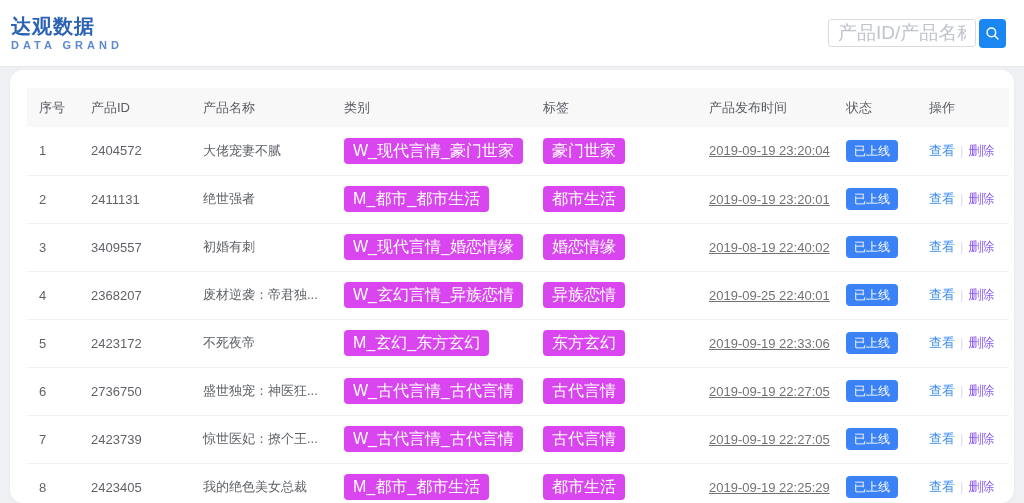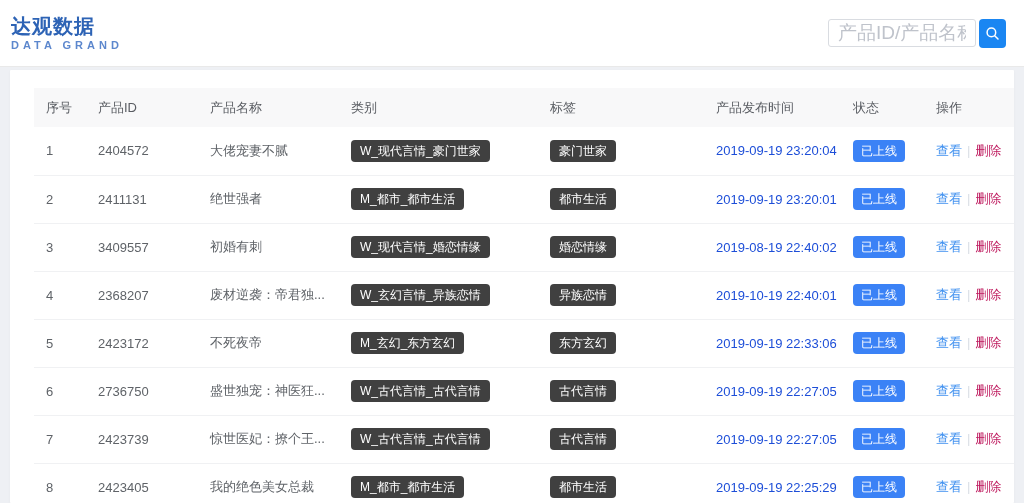--- a/index.html
+++ b/index.html
@@ -56,23 +56,23 @@
     cursor: pointer;
     display: flex;
     align-items: center;
     justify-content: center;
   }
 
   
   .main { padding: 3px 10px 0 10px; }
   .card {
     background: #ffffff;
-    border-radius: 1px;
+    border-radius: 13px;
     box-shadow: 0 1px 3px rgba(0,0,0,0.04);
-    padding: 18px 11px 0 24px;
+    padding: 18px 11px 0 17px;
     height: 433px;
     overflow: hidden;
   }
 
   table { width: 982px; border-collapse: collapse; table-layout: fixed; }
   thead tr { background: #f8f8f9; height: 39px; }
   th {
     font-size: 13px;
     font-weight: 400;
     color: #595c62;
@@ -81,43 +81,43 @@
     white-space: nowrap;
   }
   tbody tr { height: 48px; border-bottom: 1px solid #f0f1f3; }
   td {
     font-size: 13px;
     color: #5f6368;
     padding-left: 12px;
     white-space: nowrap;
     overflow: hidden;
   }
-  td.time { color: #1d4ed8; }
+  td.time { color: #737373; text-decoration: underline; }
 
   .badge {
     display: inline-block;
-    background: #404040;
+    background: #d946ef;
     color: #ffffff;
-    font-size: 12px;
+    font-size: 16px;
     line-height: 1;
     padding: 5px 9px 5px 9px;
     border-radius: 4px;
     white-space: nowrap;
   }
   .status-badge {
     display: inline-block;
     background: #3b82f6;
     color: #ffffff;
     font-size: 12px;
     line-height: 1;
     padding: 5px 8px;
     border-radius: 4px;
   }
   .link { color: #4292f0; text-decoration: none; cursor: pointer; font-size: 13px; }
-  .link.del { color: #be185d; }
+  .link.del { color: #8b5cf6; }
   .sep { color: #d9dee5; margin: 0 5px; }
 </style>
 </head>
 <body>
 
 <header class="topbar">
   <div class="logo">
     <span class="logo-title">达观数据</span>
     <span class="logo-sub">DATA GRAND</span>
   </div>
@@ -217,21 +217,21 @@
           <tr>
     <td>4</td>
     <td>2368207</td>
     <td>废材逆袭：帝君独...</td>
     <td>
       <span class="badge">W_玄幻言情_异族恋情</span>
     </td>
     <td>
       <span class="badge">异族恋情</span>
     </td>
-    <td class="time">2019-10-19 22:40:01</td>
+    <td class="time">2019-09-25 22:40:01</td>
     <td>
       <span class="status-badge">已上线</span>
     </td>
     <td>
       <a class="link">查看</a><span class="sep">|</span><a class="link del">删除</a>
     </td>
   </tr>
           <tr>
     <td>5</td>
     <td>2423172</td>

